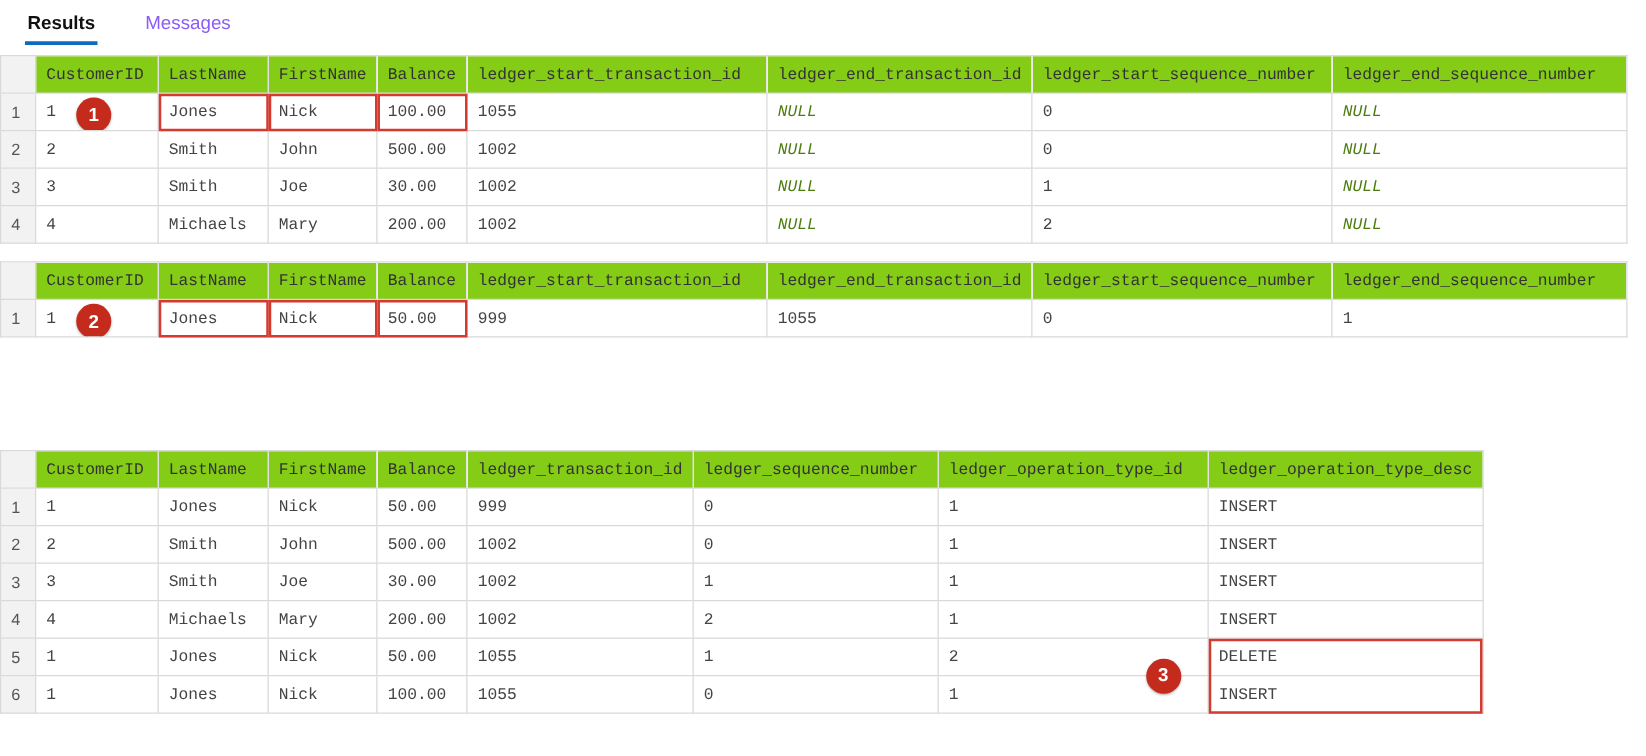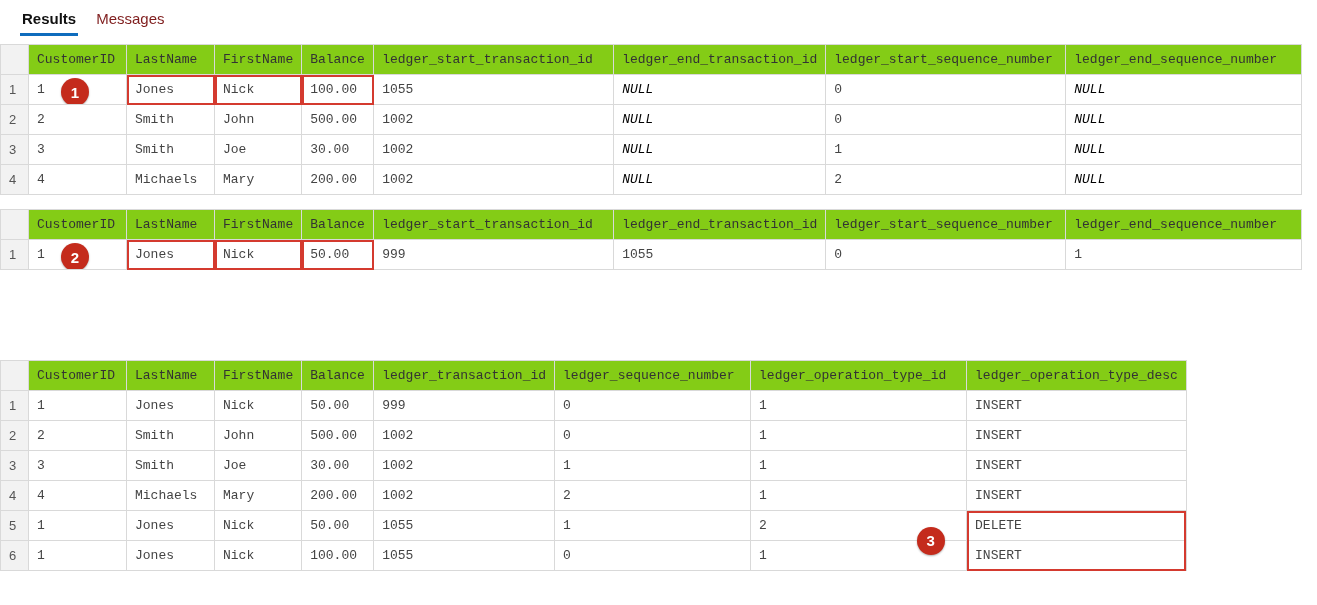--- a/index.html
+++ b/index.html
@@ -7,27 +7,27 @@
     margin: 0;
     padding: 0;
     font-family: "Segoe UI", Arial, sans-serif;
     font-size: 13px;
     color: #333;
     background: #fff;
     width: 1317px;
   }
   .tabs {
     display: flex;
-    gap: 16px;
+    gap: 36px;
     padding: 6px 20px 0 20px;
   }
   .tab {
     padding: 4px 2px 6px 2px;
     font-size: 15px;
-    color: #7f1d1d;
+    color: #8b5cf6;
     cursor: pointer;
     border-bottom: 3px solid transparent;
   }
   .tab.active {
     color: #111;
     font-weight: 600;
     border-bottom: 3px solid #0e6cbd;
   }
   .grid {
     border-collapse: collapse;
@@ -59,21 +59,21 @@
     color: #555;
     font-family: "Segoe UI", Arial, sans-serif;
     text-align: left;
     width: 28px;
     min-width: 28px;
   }
   .grid td {
     font-family: Consolas, "Courier New", monospace;
     color: #444;
   }
-  .null { color: #000000; font-style: italic; }
+  .null { color: #4d7c0f; font-style: italic; }
   .hl-cell {
     outline: 2px solid #d43a2f;
     outline-offset: -2px;
   }
   .badge-wrap {
     position: relative;
     display: inline-block;
     width: 100%;
   }
   .badge {

